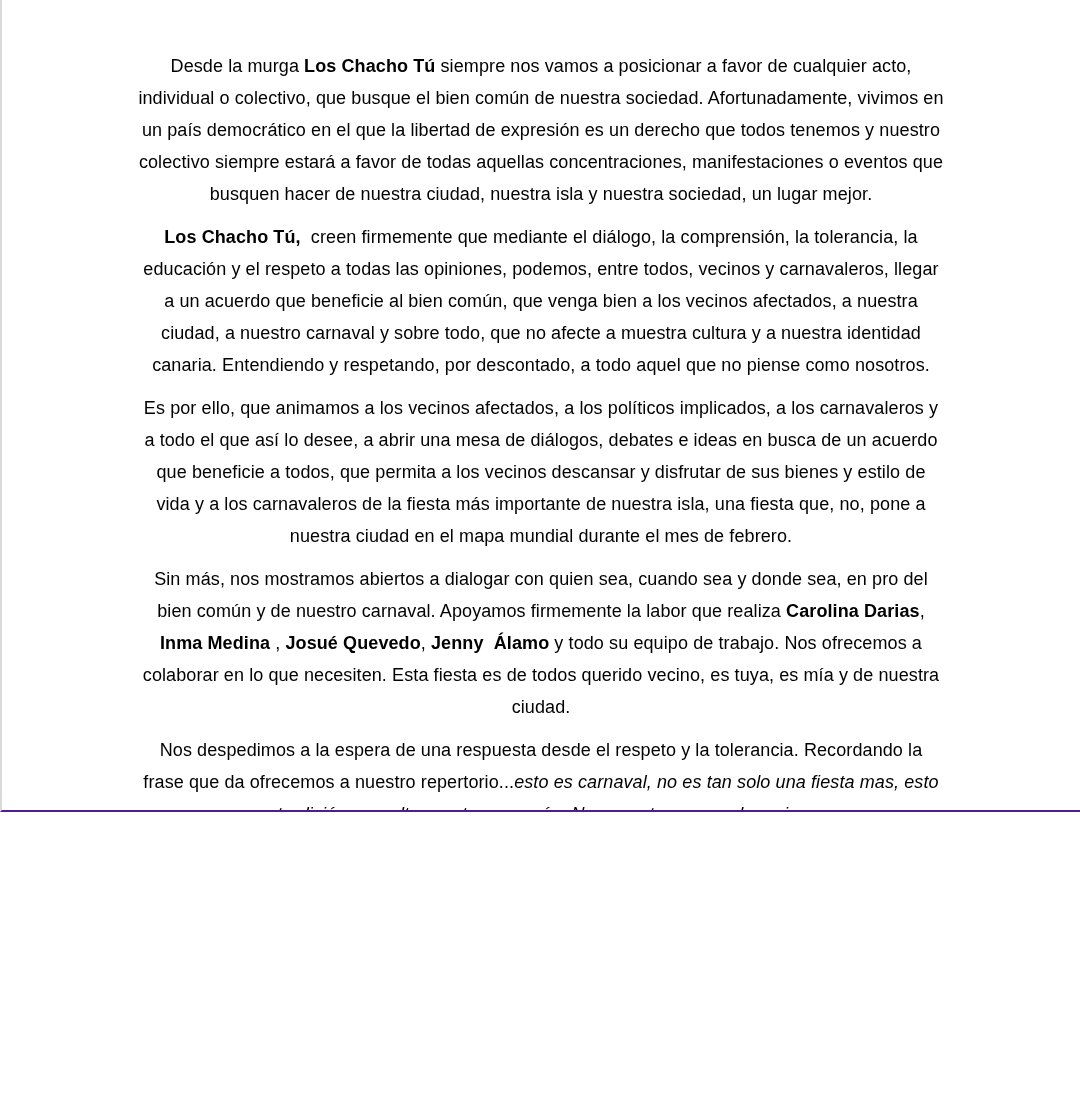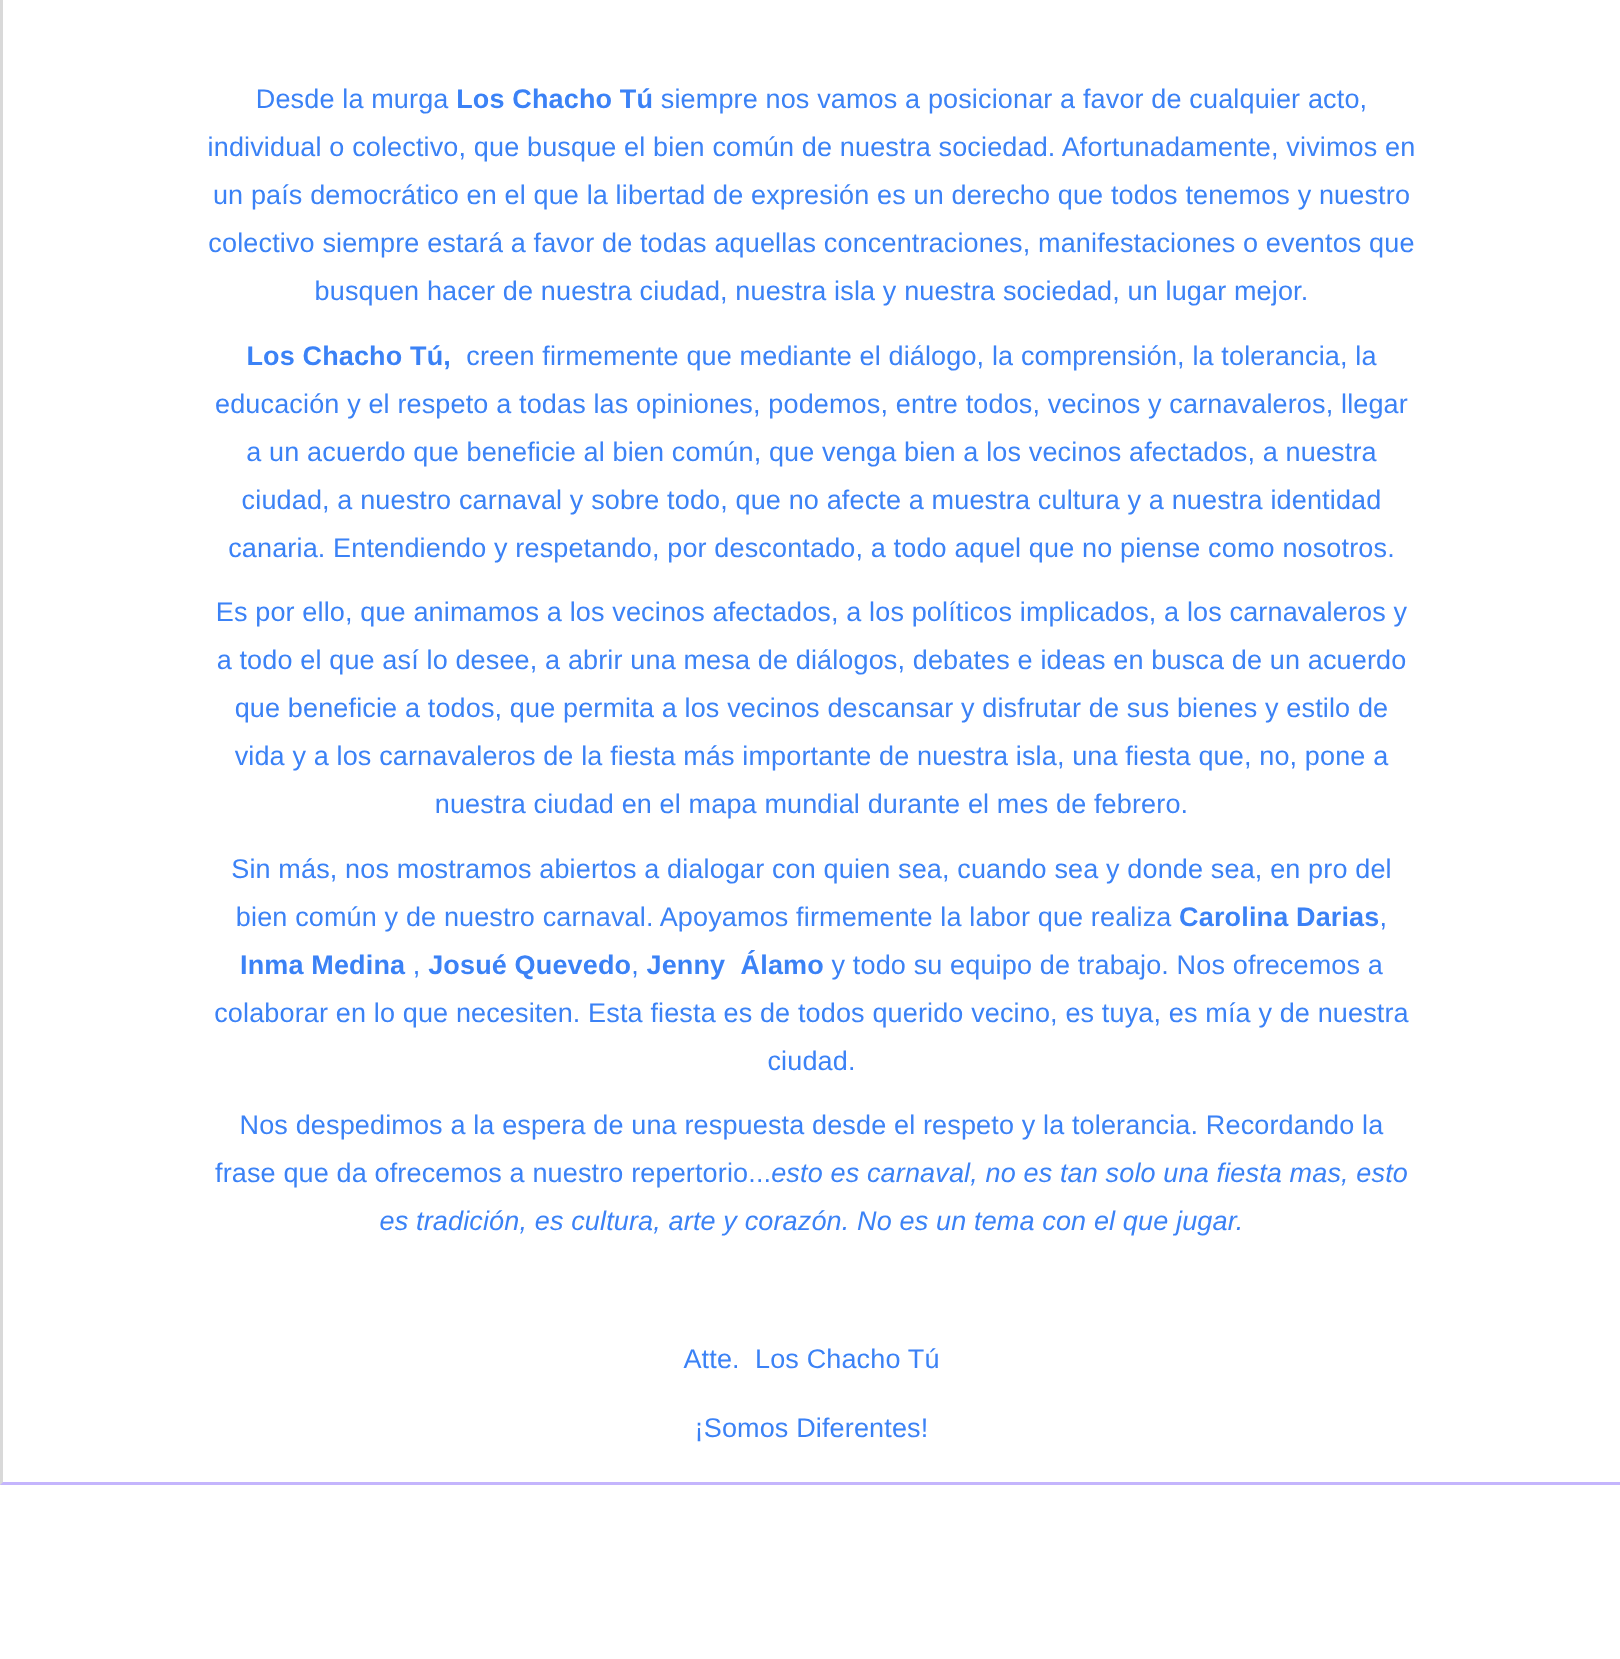--- a/index.html
+++ b/index.html
@@ -4,29 +4,29 @@
 <title>Comunicado Los Chacho Tú</title>
 <style>
   html, body {
     margin: 0;
     padding: 0;
     background: #ffffff;
   }
   .page {
     position: relative;
     width: 1080px;
-    height: 990px;
+    height: 812px;
     margin: 0 auto;
     background: #ffffff;
     border-left: 2px solid #d9d9d9;
-    border-bottom: 2px solid #c4b5fd;
+    border-bottom: 2px solid #4c1d95;
     box-sizing: border-box;
     overflow: hidden;
     font-family: "Liberation Sans", "DejaVu Sans", sans-serif;
-    color: #3b82f6;
+    color: #000000;
   }
   .letter {
     width: 806px;
     margin: 0 auto;
     padding-top: 50px;
     text-align: center;
     font-size: 18px;
     line-height: 32px;
     letter-spacing: 0.1px;
   }

